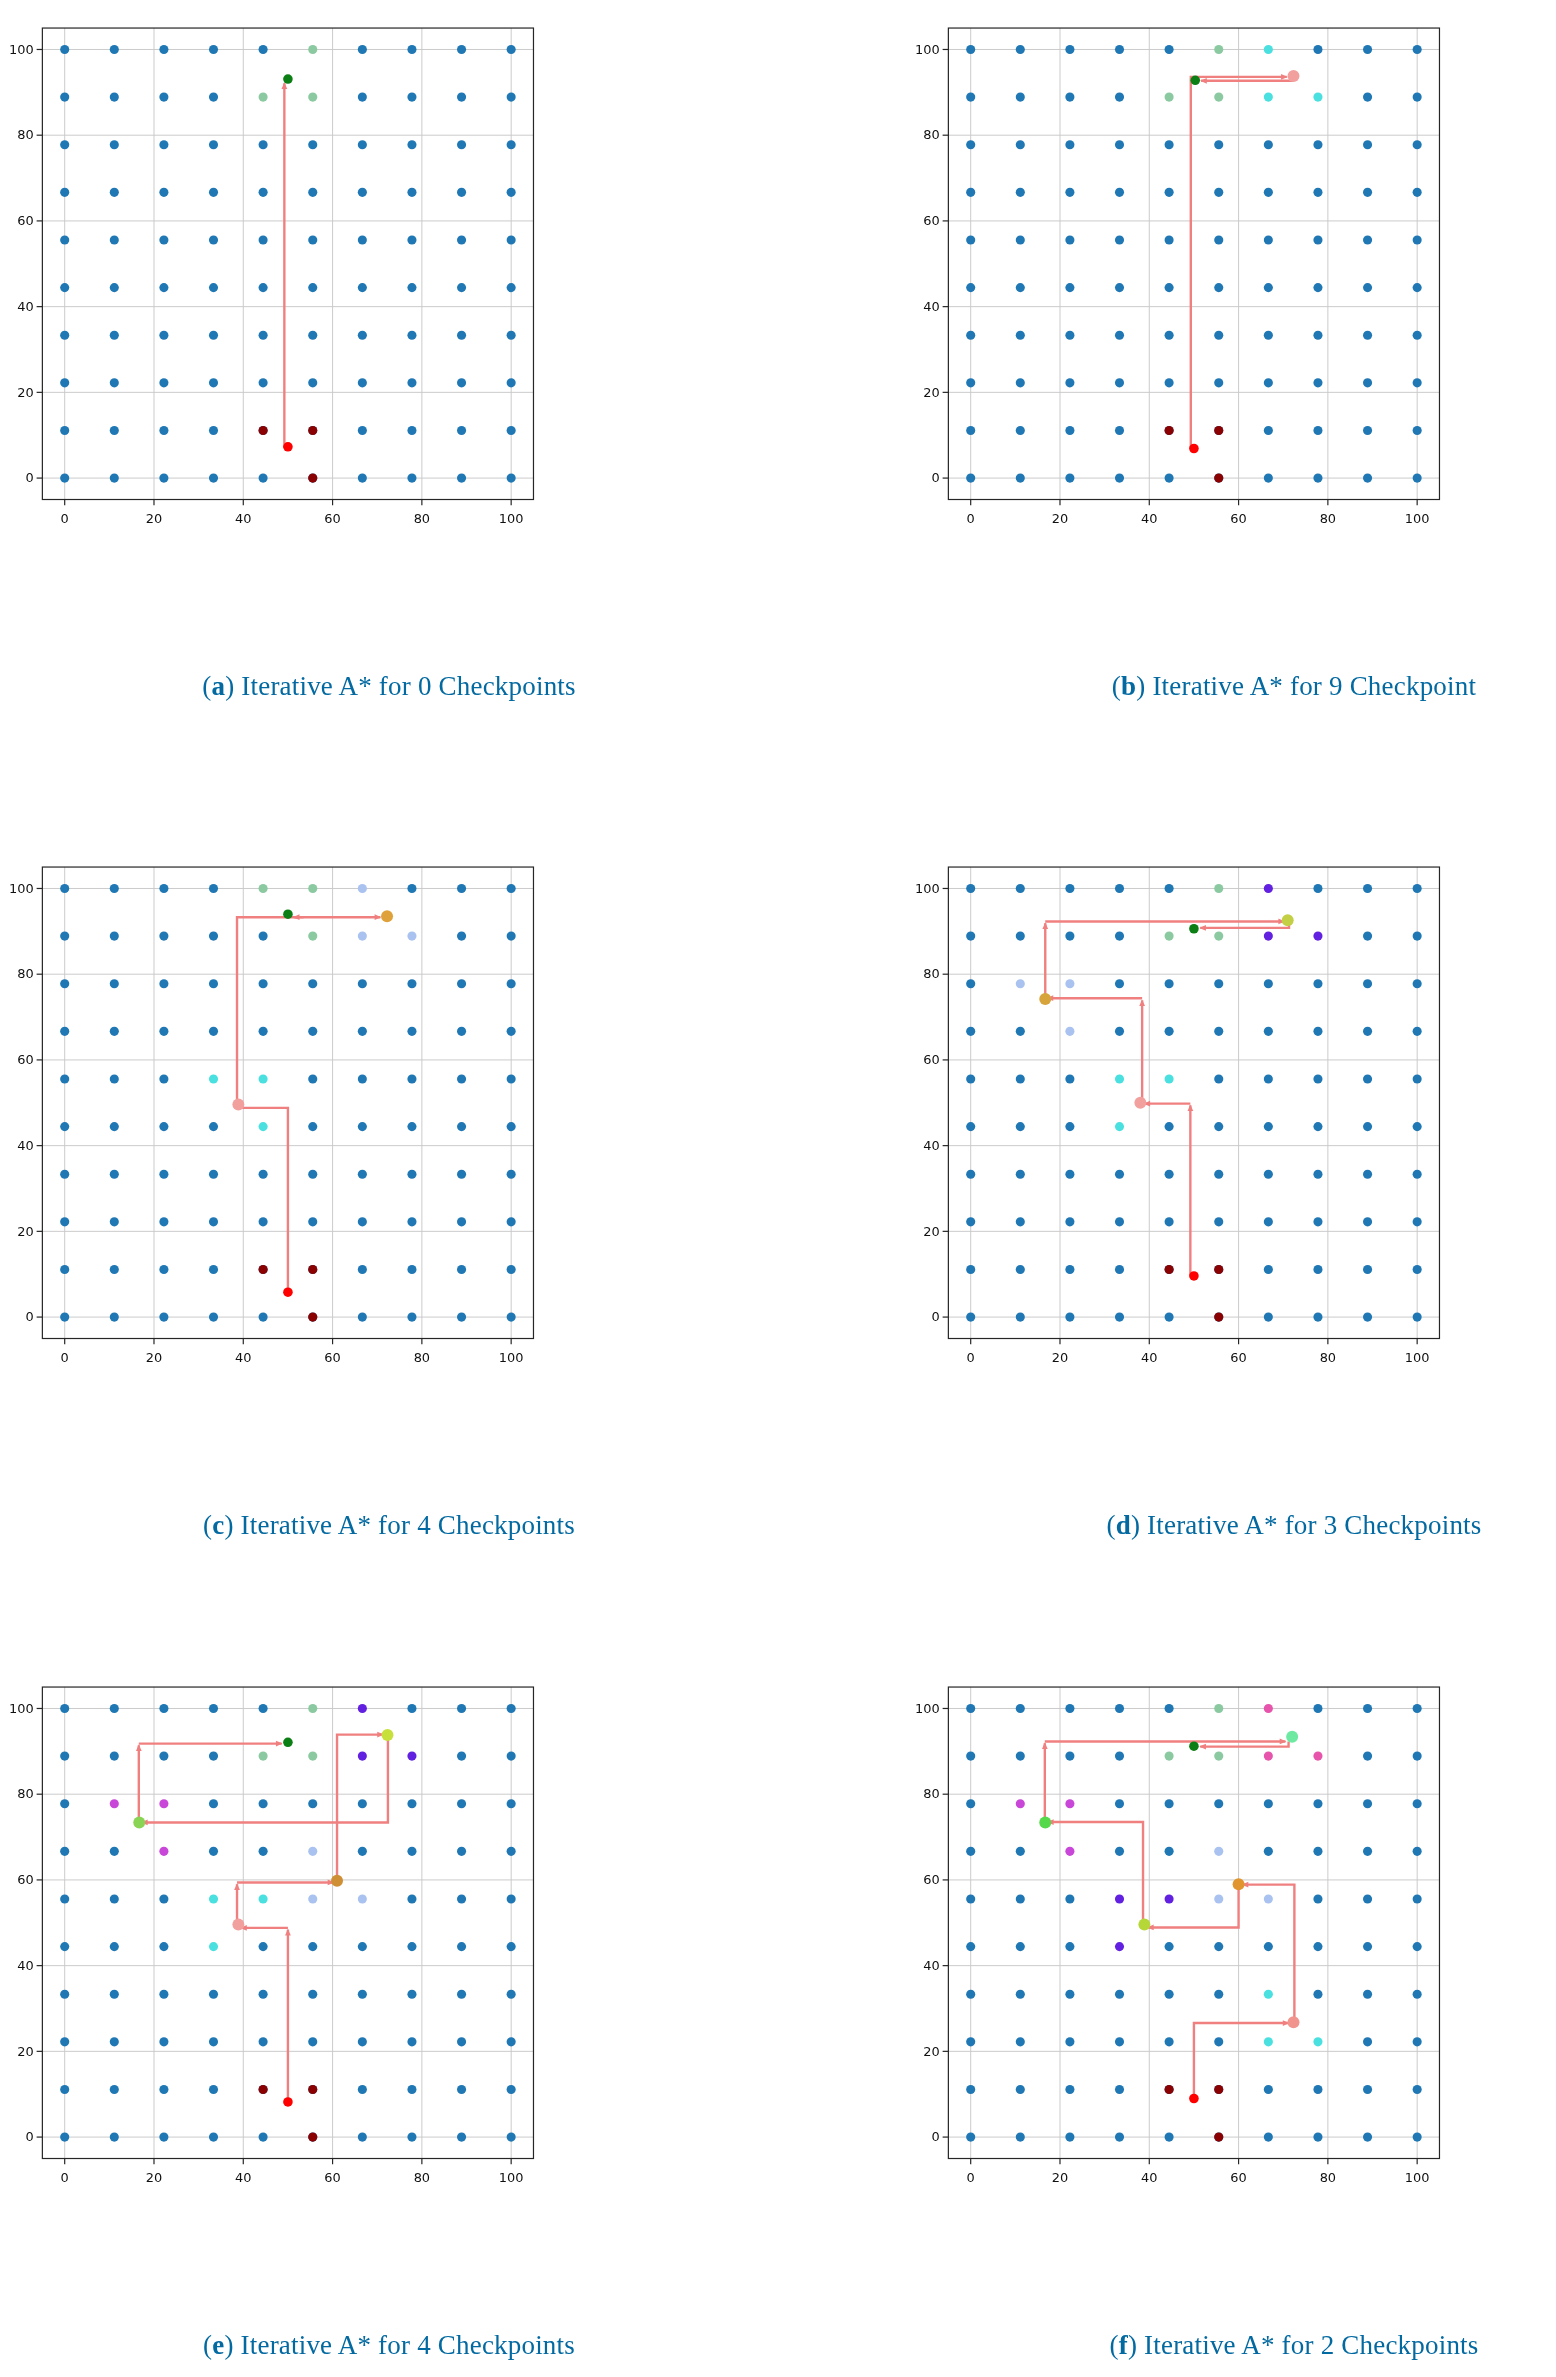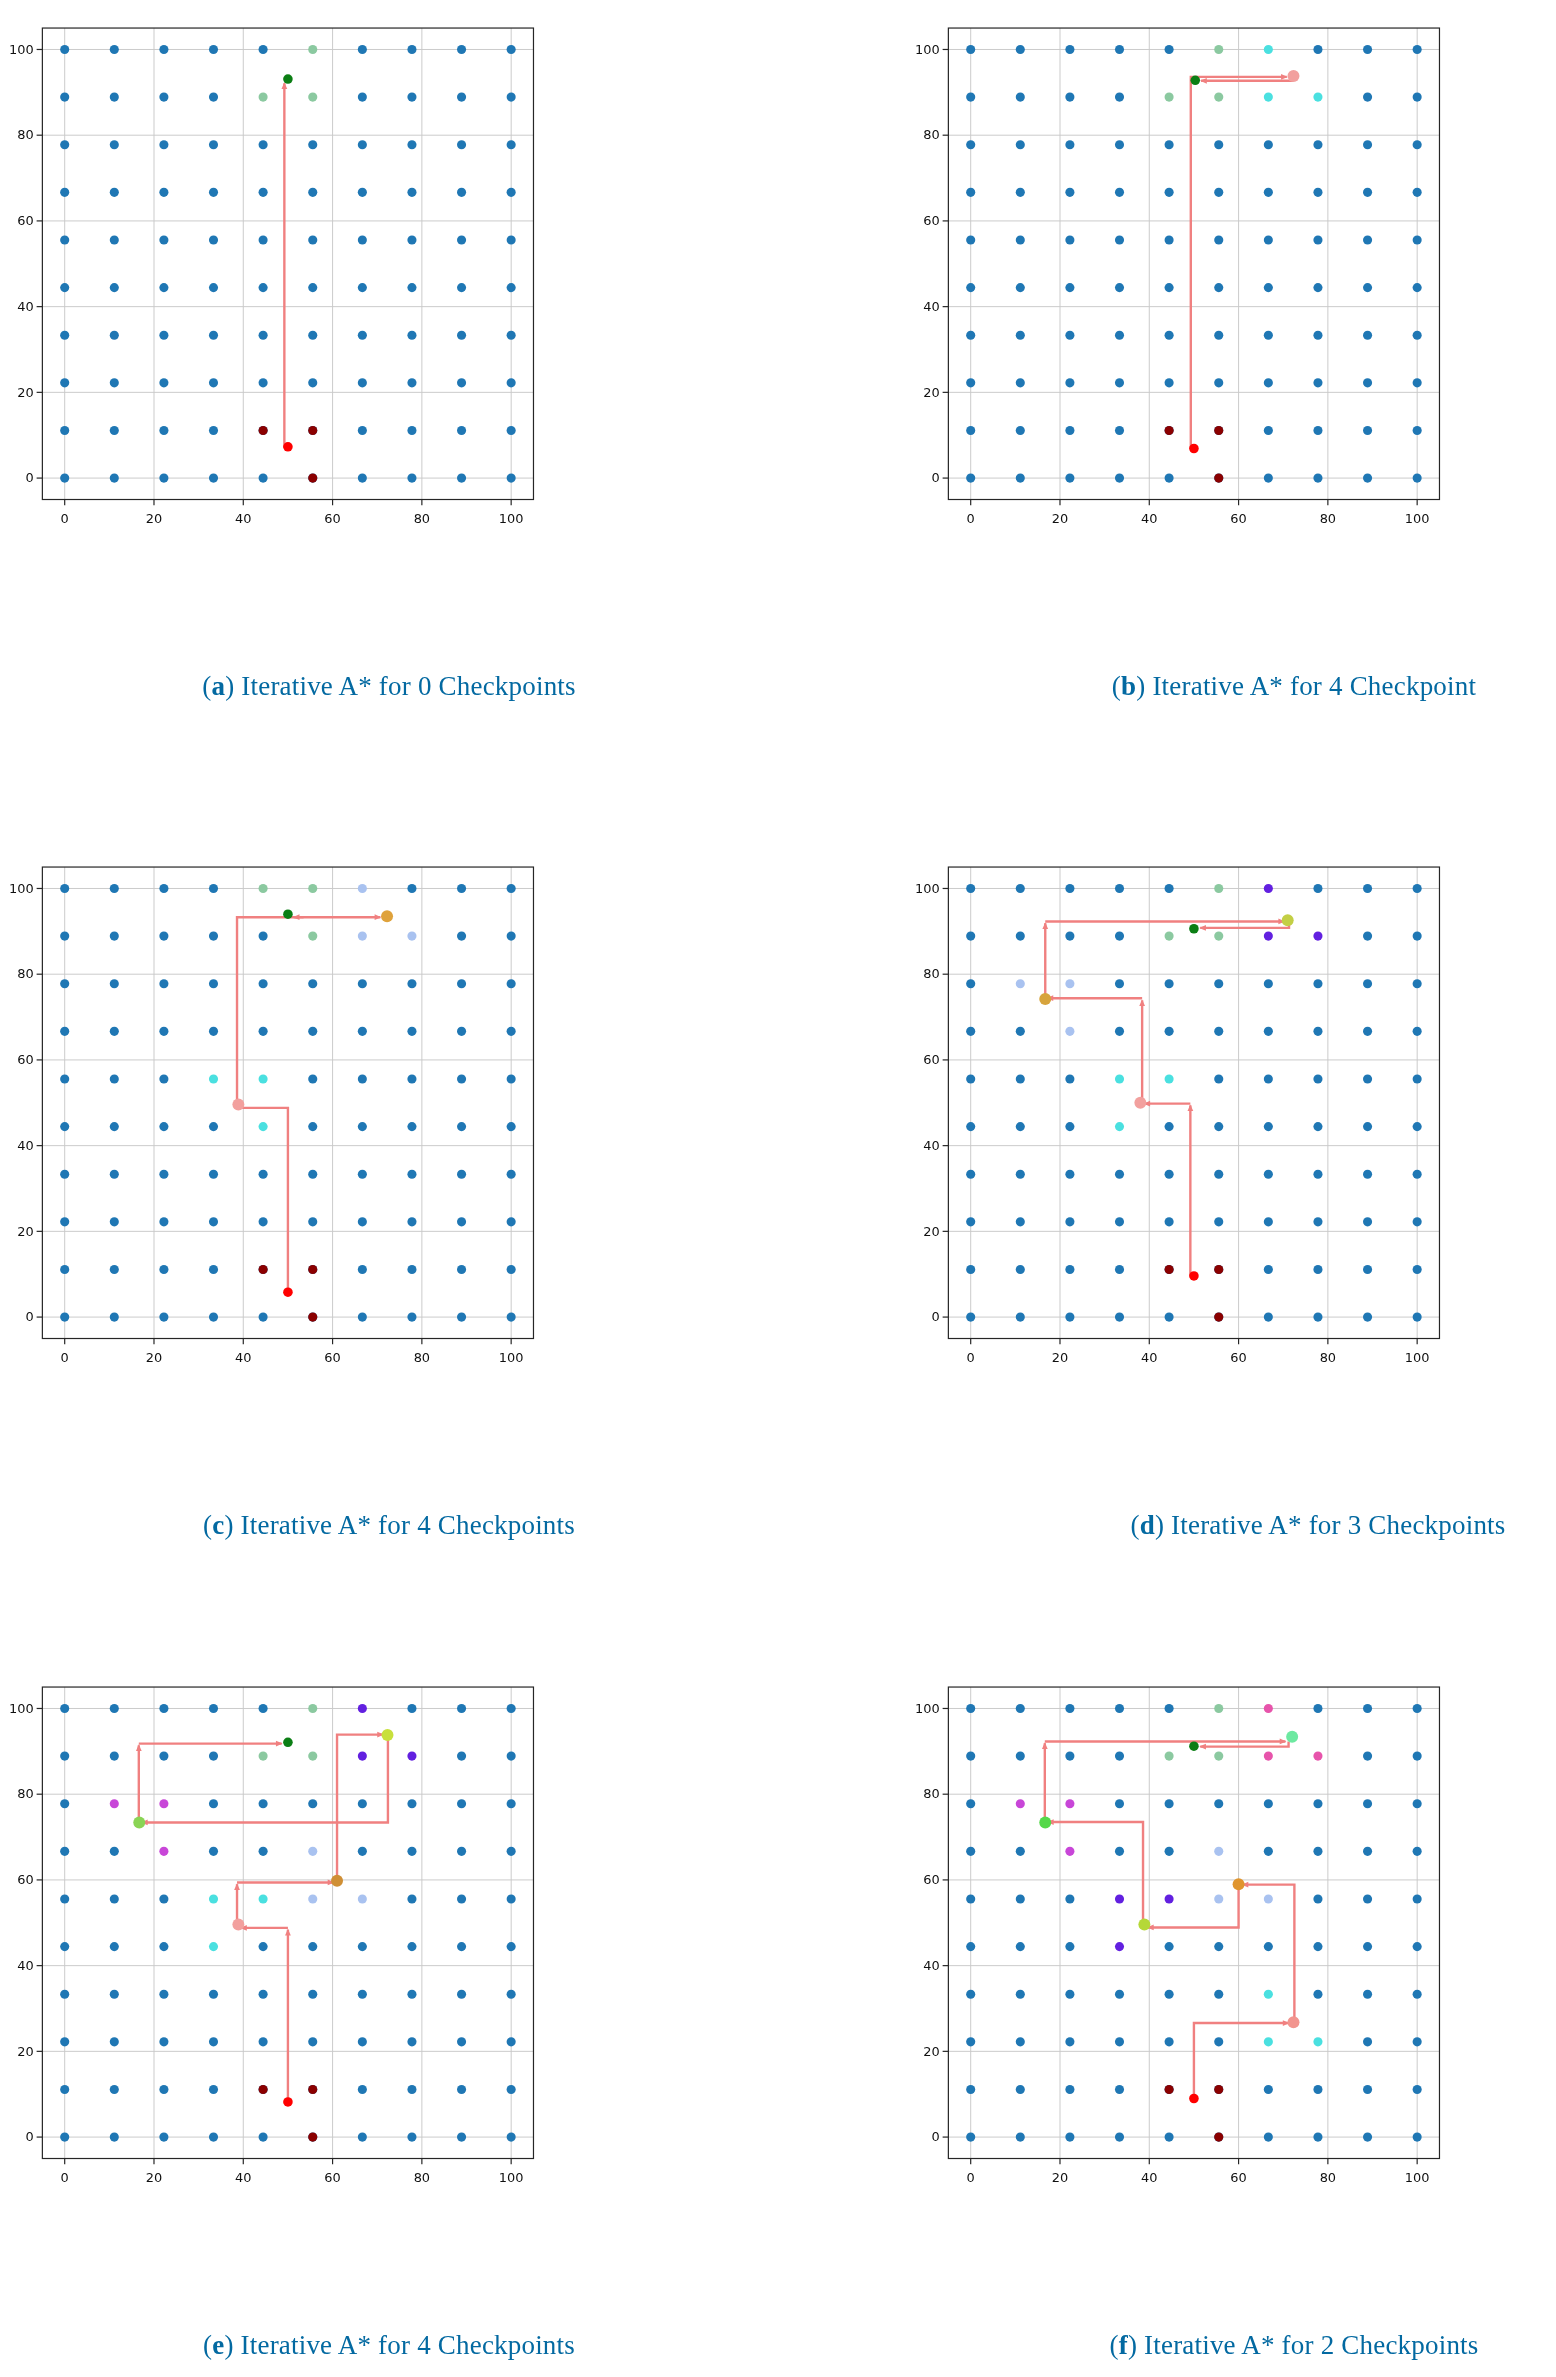--- a/index.html
+++ b/index.html
@@ -1054,24 +1054,24 @@
           <circle cx="280.20454545454544" cy="330.6763636363636" r="12.5" fill="#55d84a"></circle>
           <circle cx="795.5" cy="151.76727272727265" r="12.5" fill="#6de9a1"></circle>
         </g>
         <circle cx="590.5" cy="906.7636363636364" r="10" fill="#ff0000"></circle>
         <circle cx="590.5" cy="171.44727272727272" r="10" fill="#0b7e14"></circle>
       </svg>
     </div>
 
   <div class="caption" style="left:389px; top:671px;"><span>(</span><b>a</b><span>) </span><span>Iterative A* for 0 Checkpoints</span></div>
 
-  <div class="caption" style="left:1294px; top:671px;"><span>(</span><b>b</b><span>) </span><span>Iterative A* for 4 Checkpoint</span></div>
+  <div class="caption" style="left:1294px; top:671px;"><span>(</span><b>b</b><span>) </span><span>Iterative A* for 9 Checkpoint</span></div>
 
   <div class="caption" style="left:389px; top:1510px;"><span>(</span><b>c</b><span>) </span><span>Iterative A* for 4 Checkpoints</span></div>
 
-  <div class="caption" style="left:1294px; top:1510px;margin-left:24px;"><span>(</span><b>d</b><span>) </span><span>Iterative A* for 3 Checkpoints</span></div>
+  <div class="caption" style="left:1294px; top:1510px;"><span>(</span><b>d</b><span>) </span><span>Iterative A* for 3 Checkpoints</span></div>
 
   <div class="caption" style="left:389px; top:2330px;"><span>(</span><b>e</b><span>) </span><span>Iterative A* for 4 Checkpoints</span></div>
 
   <div class="caption" style="left:1294px; top:2330px;"><span>(</span><b>f</b><span>) </span><span>Iterative A* for 2 Checkpoints</span></div>
 
 </div>
 
 
 </body></html>

